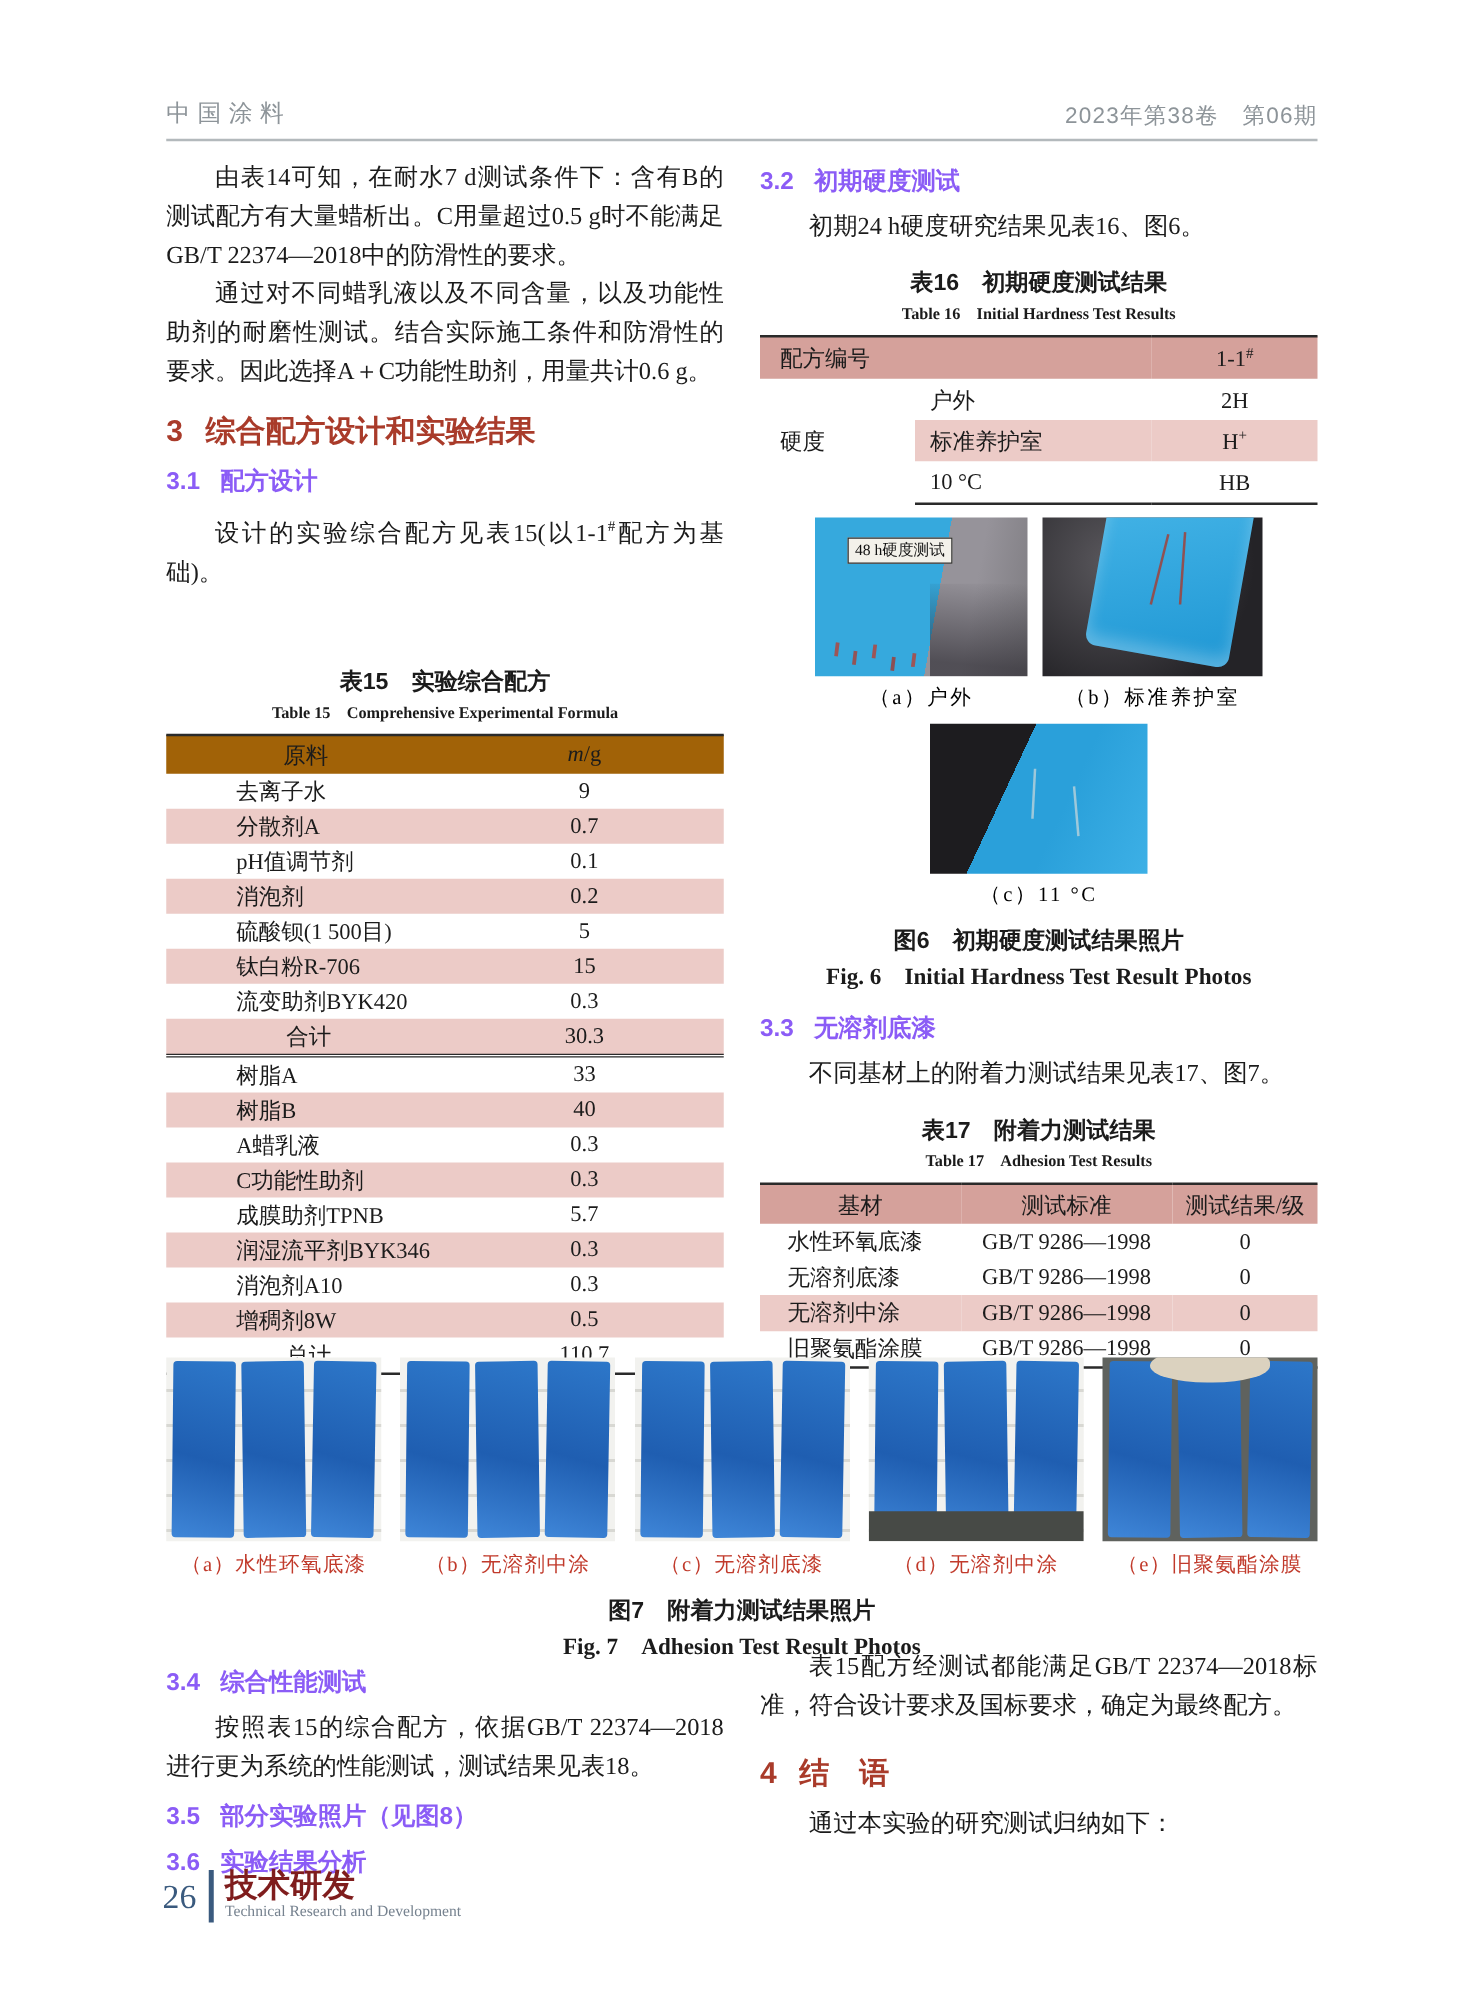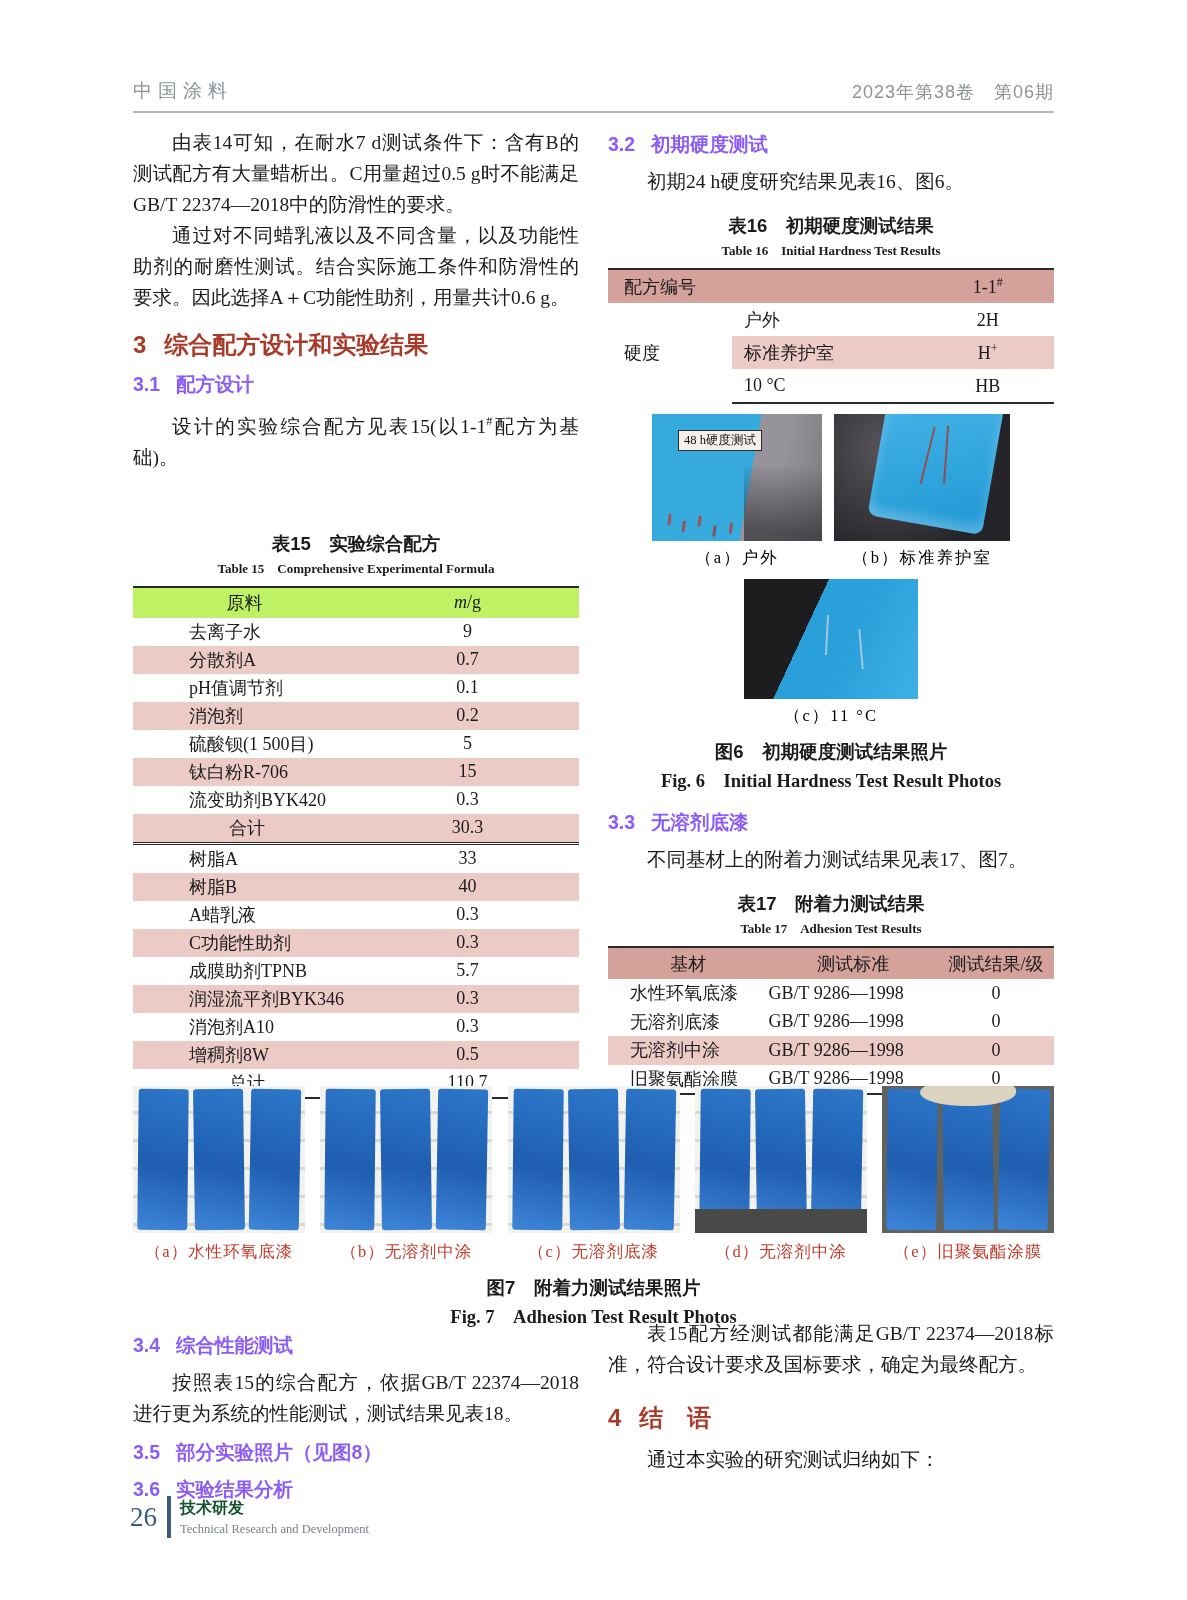--- a/index.html
+++ b/index.html
@@ -27,21 +27,21 @@
   h2.sec{font-family:"Liberation Sans",sans-serif;color:#8b5cf6;font-size:19.5px;margin:10px 0 8px 0;font-weight:bold;}
   h2.sec .num{margin-right:16px;}
 
   
   .tbl-title-zh{font-family:"Liberation Sans",sans-serif;font-weight:bold;font-size:18.5px;text-align:center;margin-top:14px;}
   .tbl-title-en{font-family:"Liberation Serif",serif;font-weight:bold;font-size:13px;text-align:center;margin:4px 0 8px 0;}
 
   
   table{border-collapse:collapse;width:100%;font-size:18px;}
   td{padding:0;height:28px;}
-  .t15 tr.hd td{background:#bef264;border-top:2px solid #2a2a2a;height:30px;}
+  .t15 tr.hd td{background:#a16207;border-top:2px solid #2a2a2a;height:30px;}
   .t15 tr.alt td{background:#eccbc7;}
   .t15 td.c1{padding-left:56px;width:50%;}
   .t15 tr.hd td.c1{text-align:center;padding-left:0;}
   .t15 td.c2{text-align:center;width:50%;}
   .t15 tr.subtotal td{border-bottom:3px double #2a2a2a;}
   .t15 tr.subtotal td.c1,.t15 tr.total td.c1{padding-left:96px;}
   .t15 tr.total td{border-bottom:2px solid #2a2a2a;}
   .ital{font-style:italic;}
 
   .t16{margin-top:2px;}
@@ -51,21 +51,21 @@
   .t16 td.c1{width:115px;padding-left:16px;}
   .t16 td.c2{width:190px;padding-left:12px;}
   .t16 td.c3{width:141px;text-align:center;}
   .t16 tr.last td{border-bottom:2px solid #2a2a2a;}
 
   .t17 td{height:28.5px;}
   .t17 tr.hd td{background:#d5a19b;border-top:2px solid #2a2a2a;text-align:center;height:31px;}
   .t17 tr.alt td{background:#eccbc7;}
   .t17 td.c1{width:36%;padding-left:22px;}
   .t17 tr.hd td.c1{padding-left:0;}
-  .t17 td.c2{width:38%;}
+  .t17 td.c2{width:38%;text-align:center;}
   .t17 td.c3{width:26%;text-align:center;}
   .t17 tr.last td{border-bottom:2px solid #2a2a2a;}
 
   
   .fig6-pair{display:flex;justify-content:center;gap:12px;margin-top:10px;}
   figure{margin:0;}
   figcaption.red{color:#000000;font-size:16.5px;text-align:center;margin-top:6px;letter-spacing:2px;}
   .photo{position:relative;overflow:hidden;}
   .photo-a{width:170px;height:127px;background:linear-gradient(100deg,#36a9dd 0 57%,#96939a 57% 72%,#7d7b80 100%);}
   .photo-a .shade{position:absolute;right:0;bottom:0;width:46%;height:58%;background:linear-gradient(185deg,rgba(0,0,0,0) 0%,rgba(35,33,40,.6) 85%);}
@@ -96,21 +96,21 @@
   .photo7.darkbtm::after{content:"";position:absolute;left:0;right:0;bottom:0;height:24px;background:#474a46;}
   .photo7.darkbg{background:#5f625e;}
   .photo7.darkbg::before{content:"";position:absolute;top:-8px;left:38px;width:96px;height:28px;background:#dbd2bf;border-radius:55% 45% 50% 50%;z-index:2;}
   .fig7-caps{display:flex;justify-content:space-between;margin-top:8px;}
   .fig7-caps div{width:172px;text-align:center;color:#c13a2b;font-size:16.5px;letter-spacing:1px;}
 
   
   .footer{position:absolute;left:130px;top:1496px;display:flex;align-items:center;}
   .footer .pg{font-size:27px;color:#3a5a7e;margin-right:10px;}
   .footer .bar{width:4px;height:42px;background:#3a5a7e;margin-right:9px;}
-  .footer .fzh{font-family:"Liberation Sans",sans-serif;font-weight:bold;font-size:16px;color:#14532d;line-height:22px;}
+  .footer .fzh{font-family:"Liberation Sans",sans-serif;font-weight:bold;font-size:26px;color:#7f1d1d;line-height:22px;}
   .footer .fen{font-size:12.5px;color:#76828f;margin-top:3px;}
 </style>
 </head>
 <body>
 
 <div class="page">
 
   <div class="hdr">
     <span class="jname">中国涂料</span>
     <span class="issue">2023年第38卷　第06期</span>

